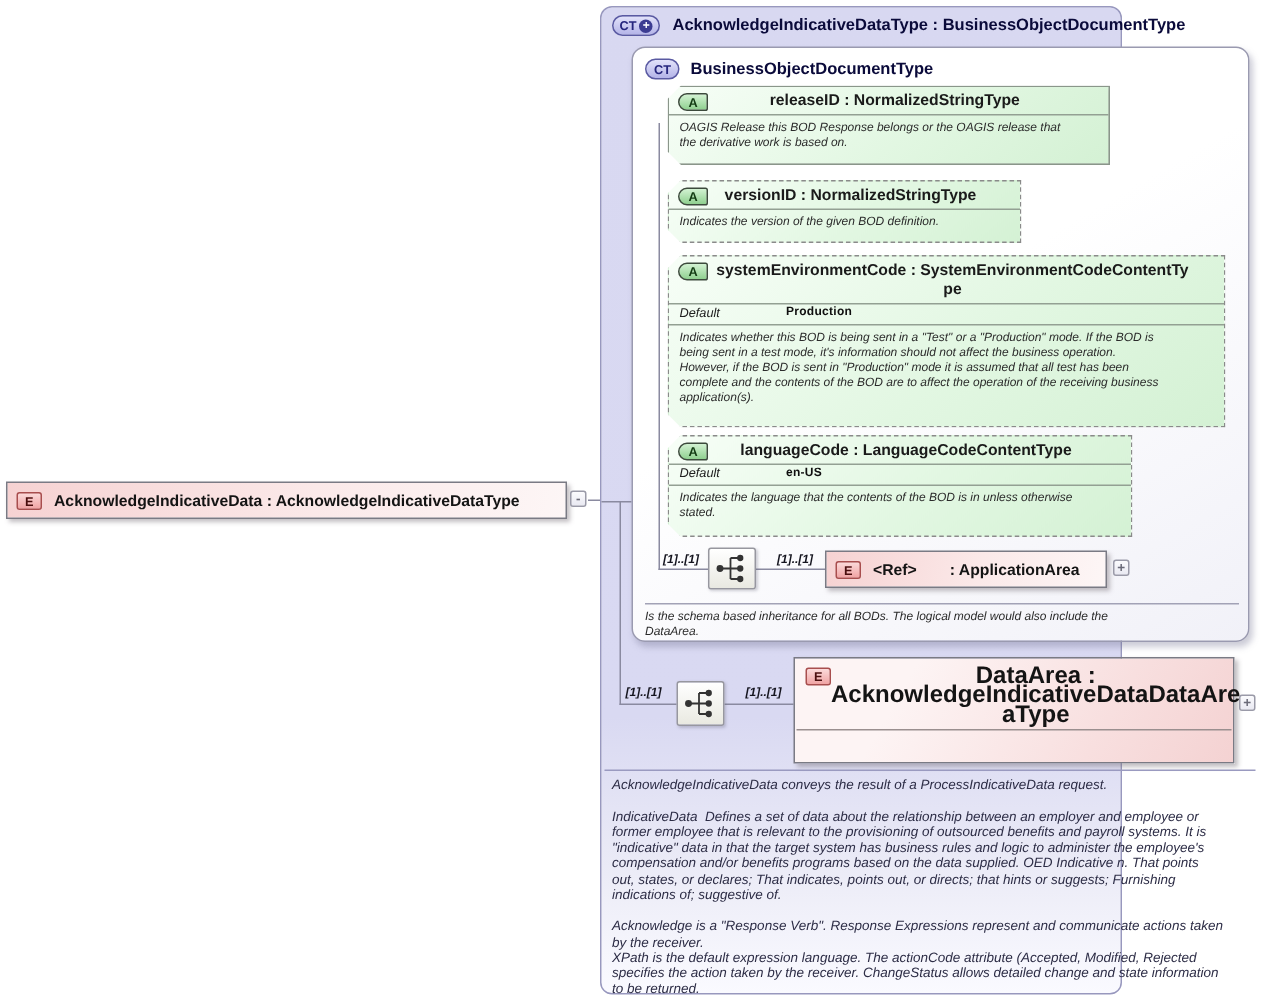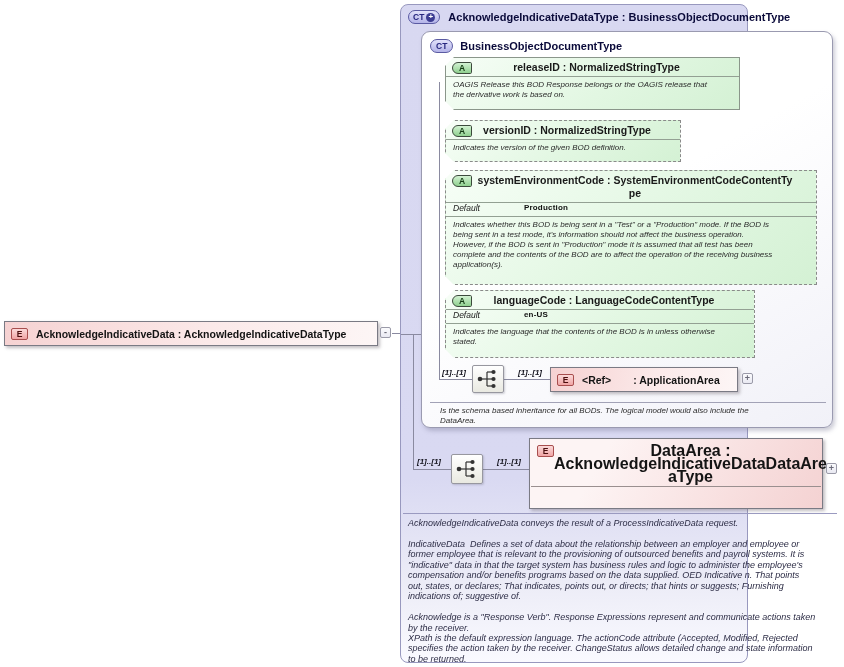--- a/index.html
+++ b/index.html
@@ -215,21 +215,21 @@
       <div class="ebox refbox" style="left:128px;top:335px;width:188px;">
         <span class="eicon" style="margin-left:6px;">
             <span>E</span>
           </span>
         <span class="name">&lt;Ref&gt;</span>
         <span class="type">: ApplicationArea</span>
       </div>
       <div class="sqbtn" style="left:320px;top:341px;"><span>+</span></div>
 
       <div class="hline" style="left:8px;top:370px;width:396px;background:#a2a2b6;"></div>
-      <div class="inherit-note" style="left:18px;top:374px;width:400px;">Is the schema based inheritance for all BODs. The logical model would also include the
+      <div class="inherit-note" style="left:8px;top:374px;width:400px;">Is the schema based inheritance for all BODs. The logical model would also include the
 DataArea.</div>
     </div>
 
     <div class="occurs" style="left:16px;top:452px;">[1]..[1]</div>
     <div class="seqbox" style="left:50px;top:449px;width:32px;height:30px;">
       <svg width="26" height="20" viewBox="0 0 26 20">
         <circle cx="5" cy="10" r="2.3" fill="#333333"></circle>
         <line x1="5" y1="10" x2="12" y2="10" stroke="#333333" stroke-width="1.2"></line>
         <line x1="12" y1="3" x2="12" y2="17" stroke="#333333" stroke-width="1.2"></line>
         <line x1="12" y1="3" x2="17" y2="3" stroke="#333333" stroke-width="1.2"></line>

